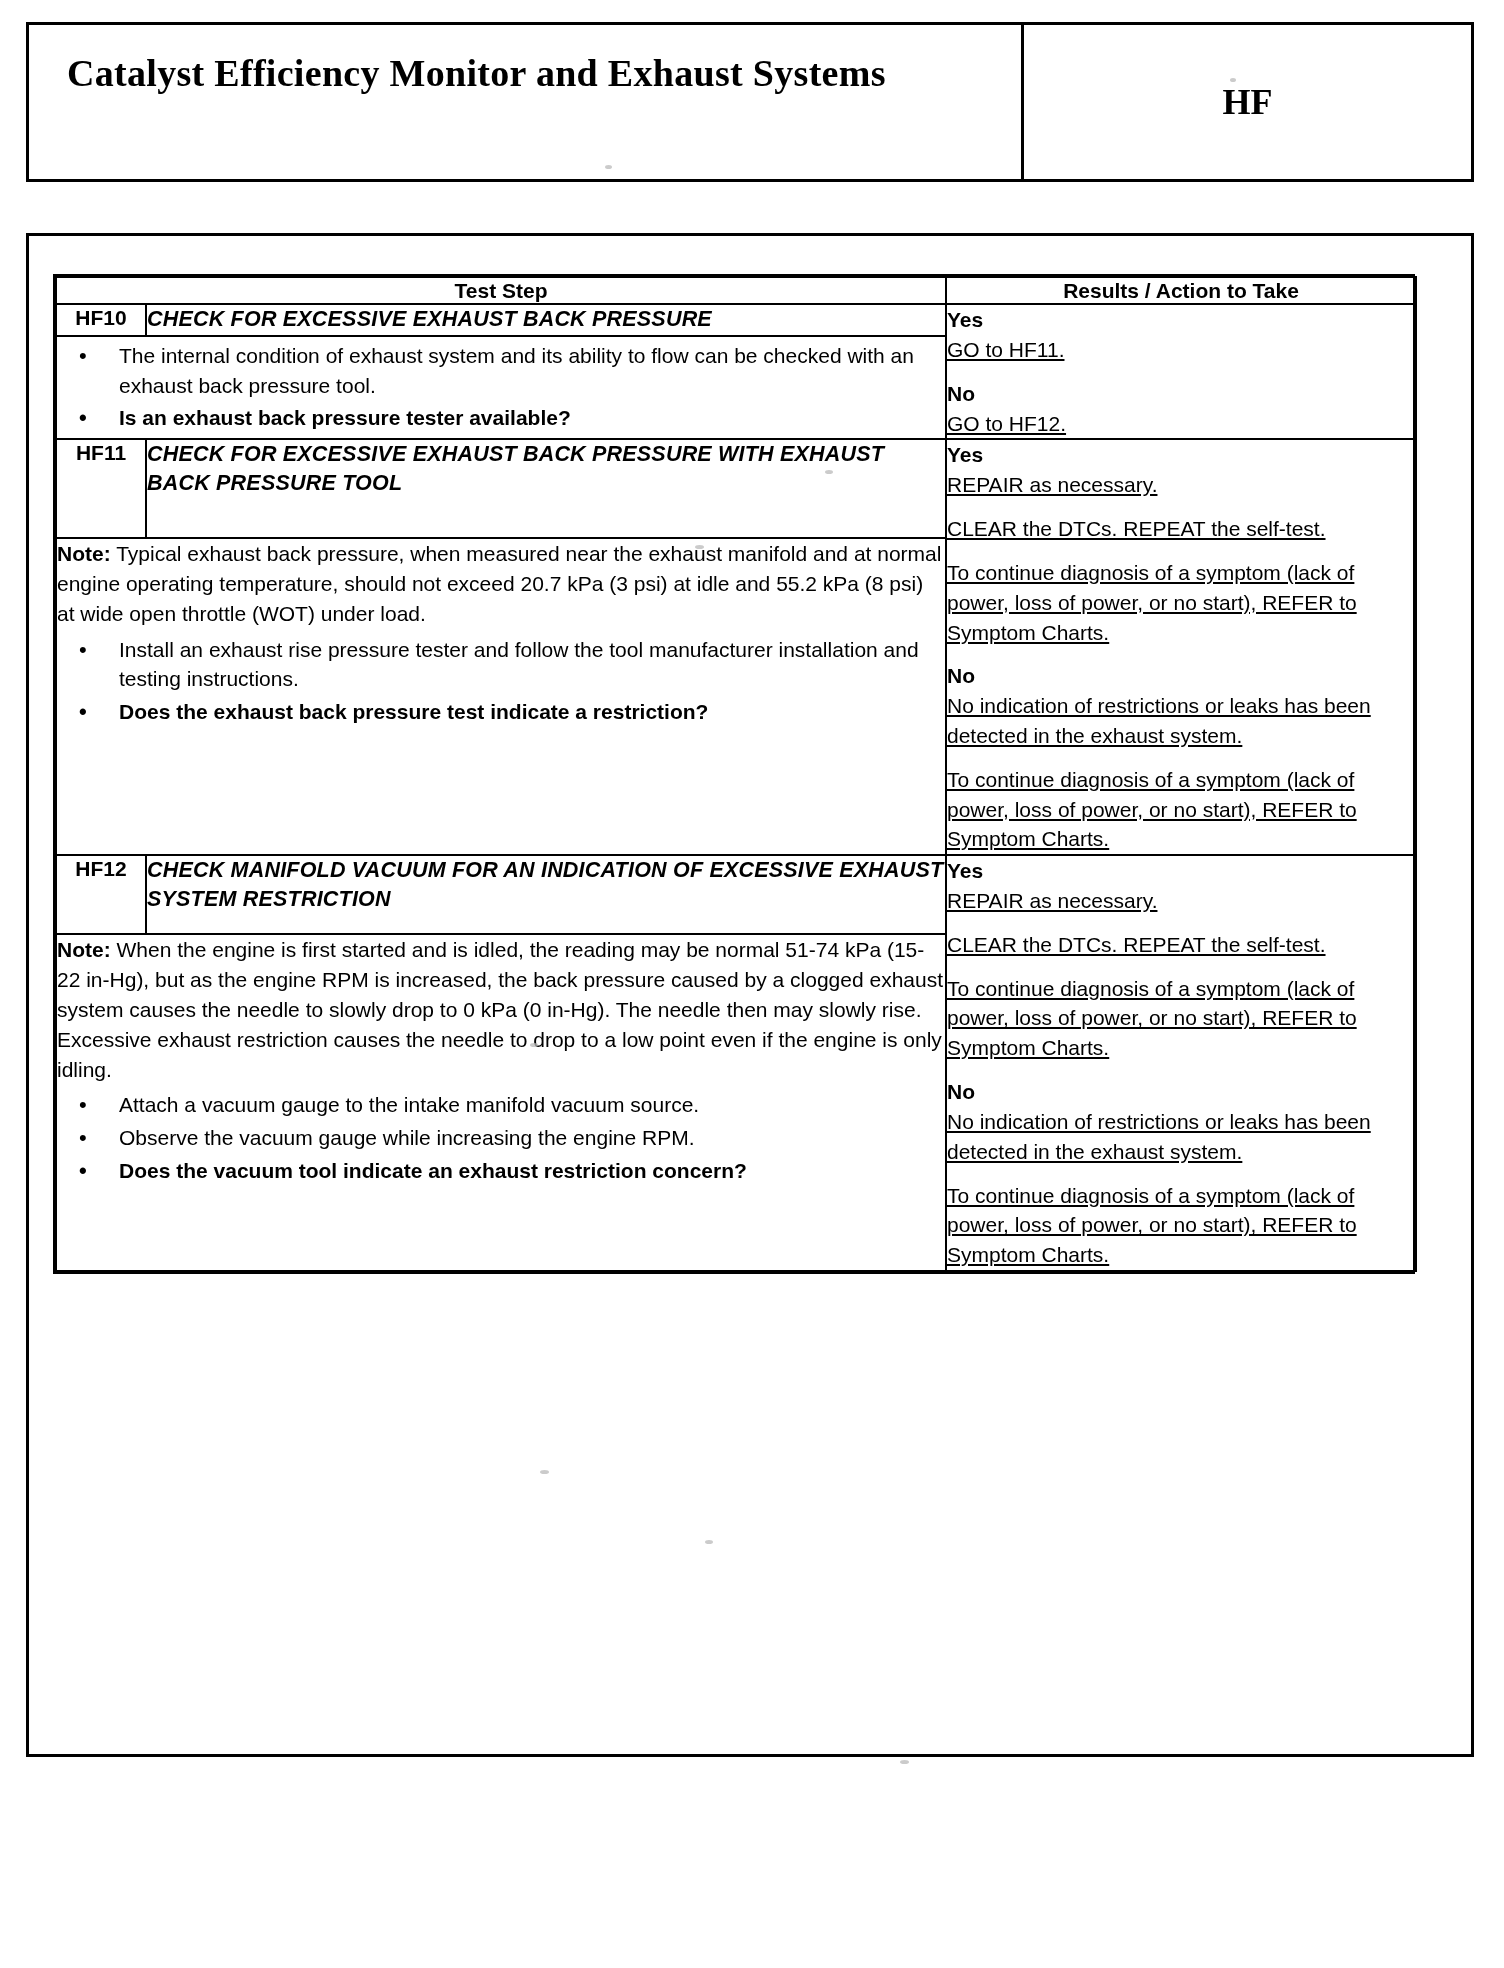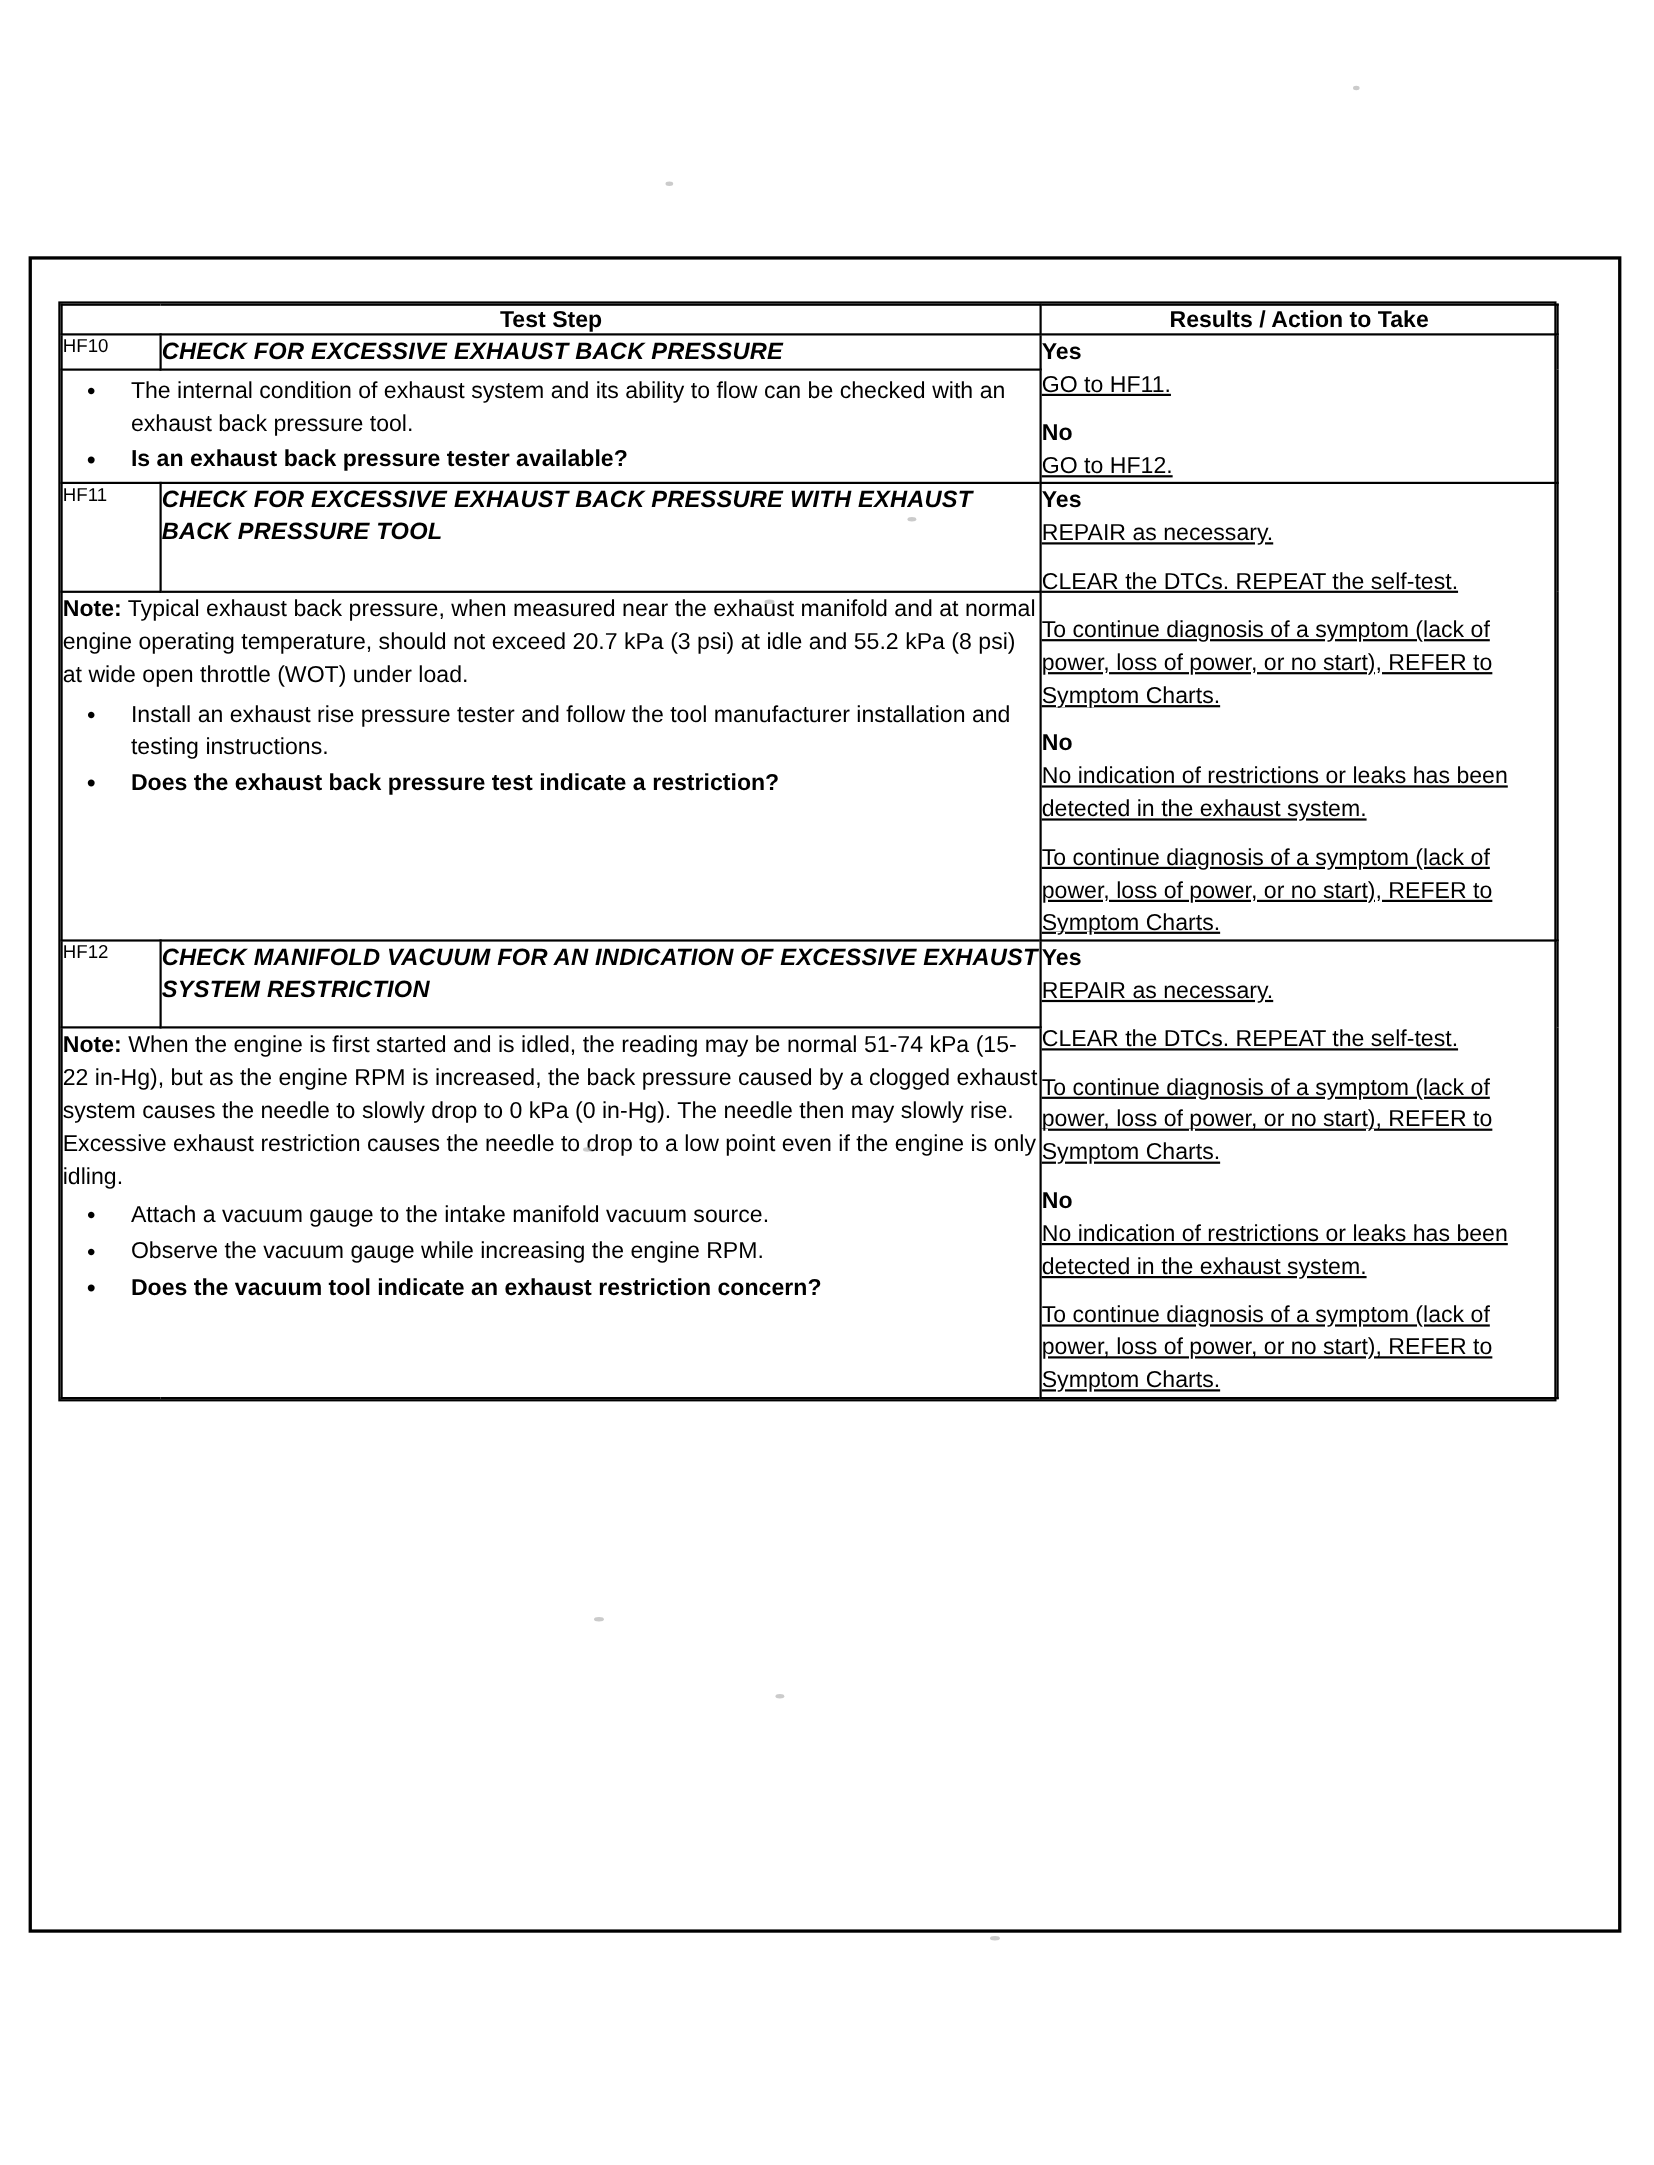--- a/index.html
+++ b/index.html
@@ -98,22 +98,23 @@
 
   .th {
     text-align: center;
     font-weight: bold;
     font-size: 21px;
     padding: 7px 4px 9px 4px;
     line-height: 1.2;
   }
 
   .code-cell {
-    font-weight: normal;
-    font-size: 17px;
+    text-align: center;
+    font-weight: bold;
+    font-size: 21px;
     padding: 9px 2px 6px 2px;
     line-height: 1.2;
   }
 
   .title-cell {
     font-weight: bold;
     font-size: 21.5px;
     line-height: 1.35;
     padding: 9px 10px 8px 14px;
     letter-spacing: 0.2px;
@@ -177,20 +178,28 @@
     background: #b9b9b9;
     border-radius: 50%;
     opacity: 0.75;
   }
 </style>
 </head>
 <body>
 
 <div class="page">
 
+  <div class="header">
+    <div class="header-title-cell">
+      <div class="header-title">Catalyst Efficiency Monitor and Exhaust Systems</div>
+    </div>
+    <div class="header-code-cell">
+      <div class="header-code">HF</div>
+    </div>
+  </div>
 
   <div class="body-box">
 
     <div class="table">
       <table class="tbl">
         <colgroup>
           <col class="col-code">
           <col class="col-step">
           <col class="col-res">
         </colgroup>

